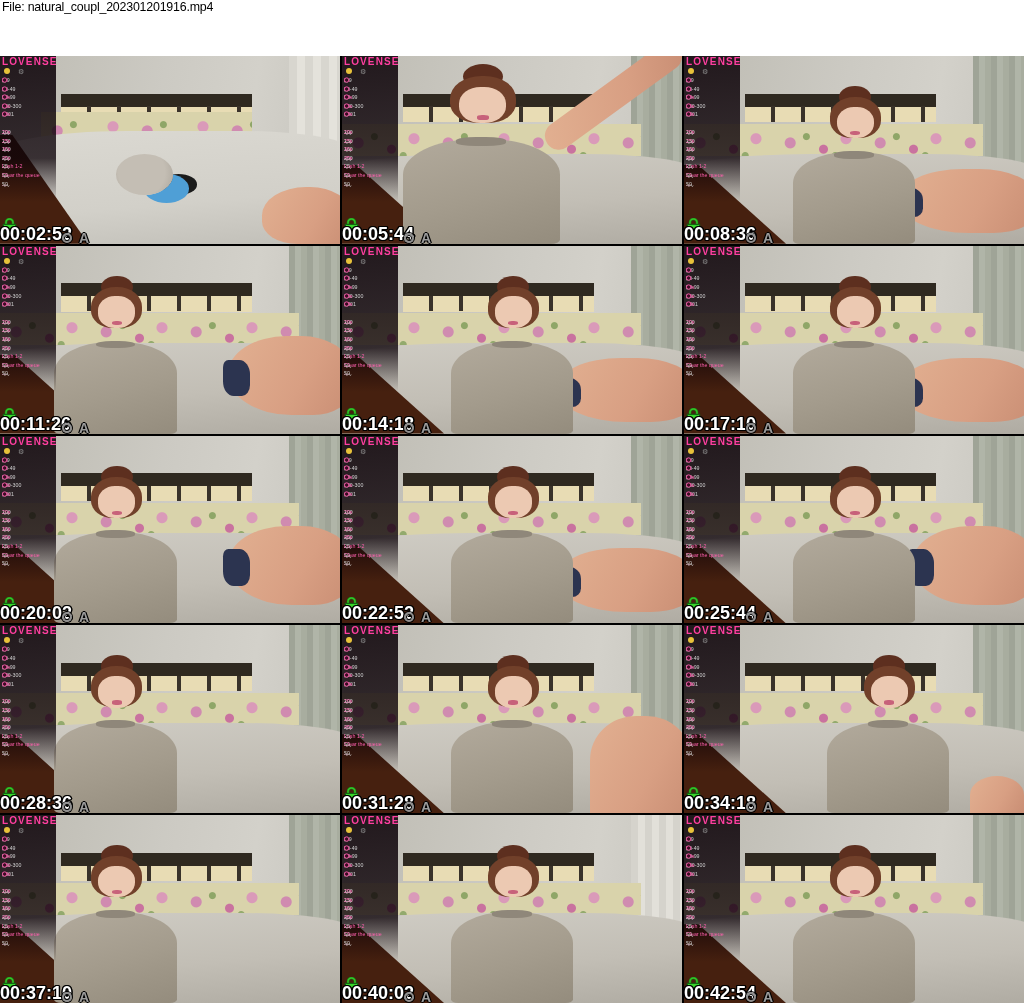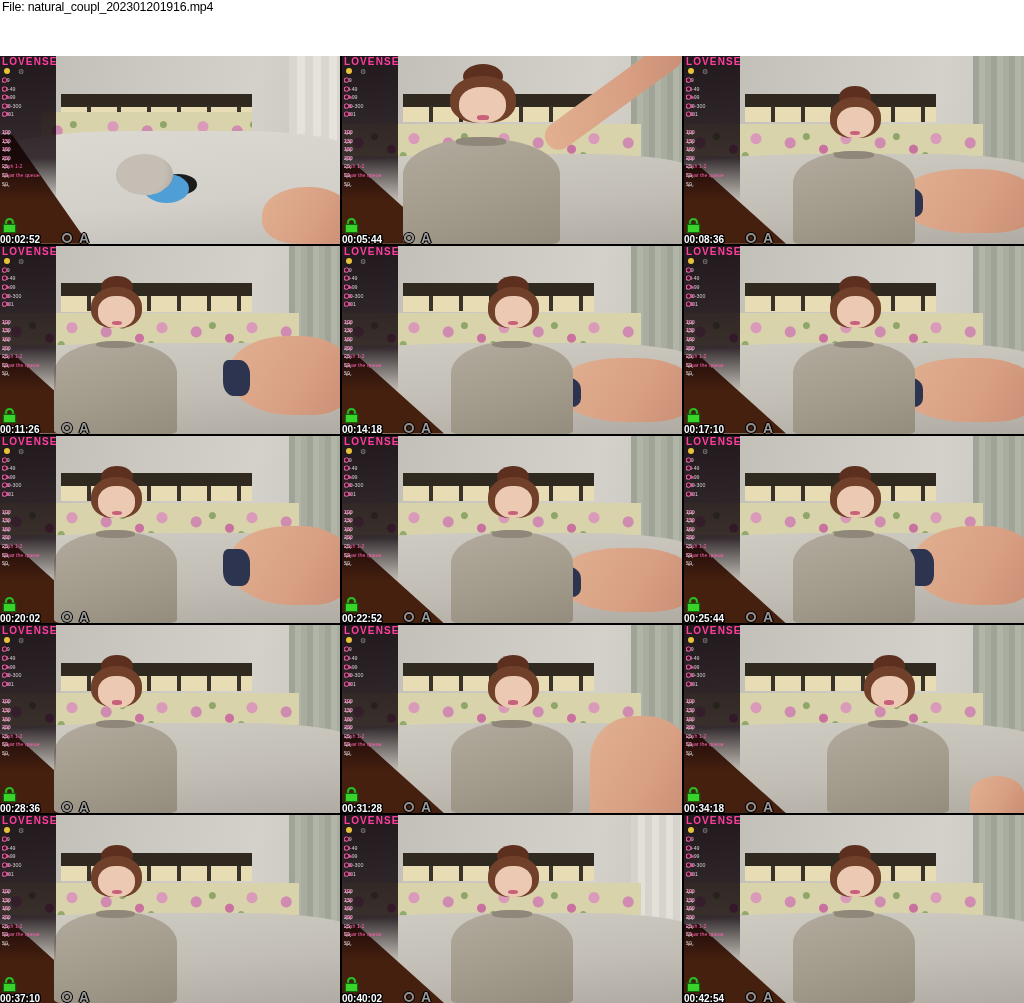--- a/index.html
+++ b/index.html
@@ -94,21 +94,21 @@
      font-size:6px;transform:scale(.88);transform-origin:left center;white-space:nowrap;}
   .mrow .a{color:#cfcfcf;min-width:17px;}
   .mrow .b{color:#ff5fae;min-width:14px;}
   .mrow .sq{color:#bdbdbd;font-size:5px;}
   .mrow .dot{width:6px;height:6px;border:1.6px solid #ff5fae;border-radius:50%;background:#3a0b22;}
   .mrow .wv{color:#dcdcdc;font-size:6px;letter-spacing:-1px;}
   .menu.cmds{margin-top:9px;}
   
   .tsgroup{left:0;bottom:0;height:26px;width:100%;}
   .lock{position:absolute;left:2px;bottom:11px;width:15px;height:15px;}
-  .tstext{position:absolute;left:0;bottom:-1px;color:#fff;font-weight:bold;font-size:10px;
+  .tstext{position:absolute;left:0;bottom:-1px;color:#fff;font-weight:bold;font-size:18px;
      font-family:"Liberation Sans",sans-serif;
      text-shadow:1.4px 0 #000,-1.4px 0 #000,0 1.4px #000,0 -1.4px #000,
        1px 1px #000,-1px -1px #000,1px -1px #000,-1px 1px #000;}
   .ring{position:absolute;left:62px;bottom:1px;width:10px;height:10px;border:2.5px solid #8f8f8f;
      border-radius:50%;box-shadow:0 0 0 1px #000,inset 0 0 0 1px #000;}
   .abadge{position:absolute;left:79px;bottom:-2px;color:#9a9a9a;font-weight:bold;font-size:14px;
      text-shadow:1.2px 0 #000,-1.2px 0 #000,0 1.2px #000,0 -1.2px #000;}
 </style>
 </head>
 <body>

